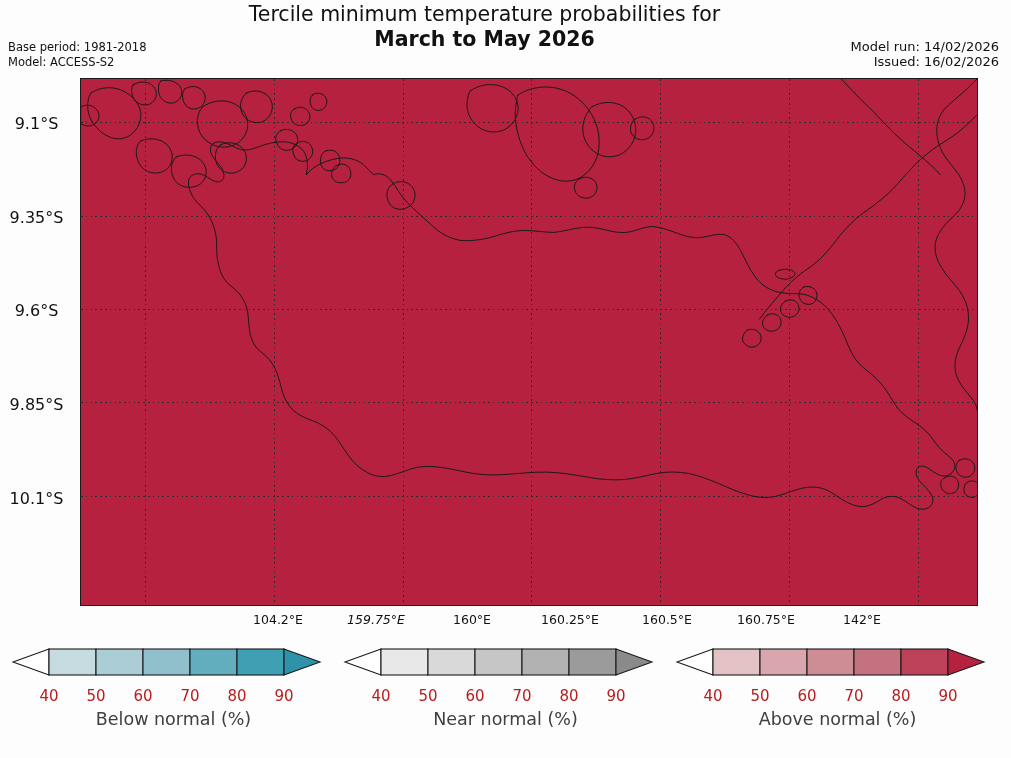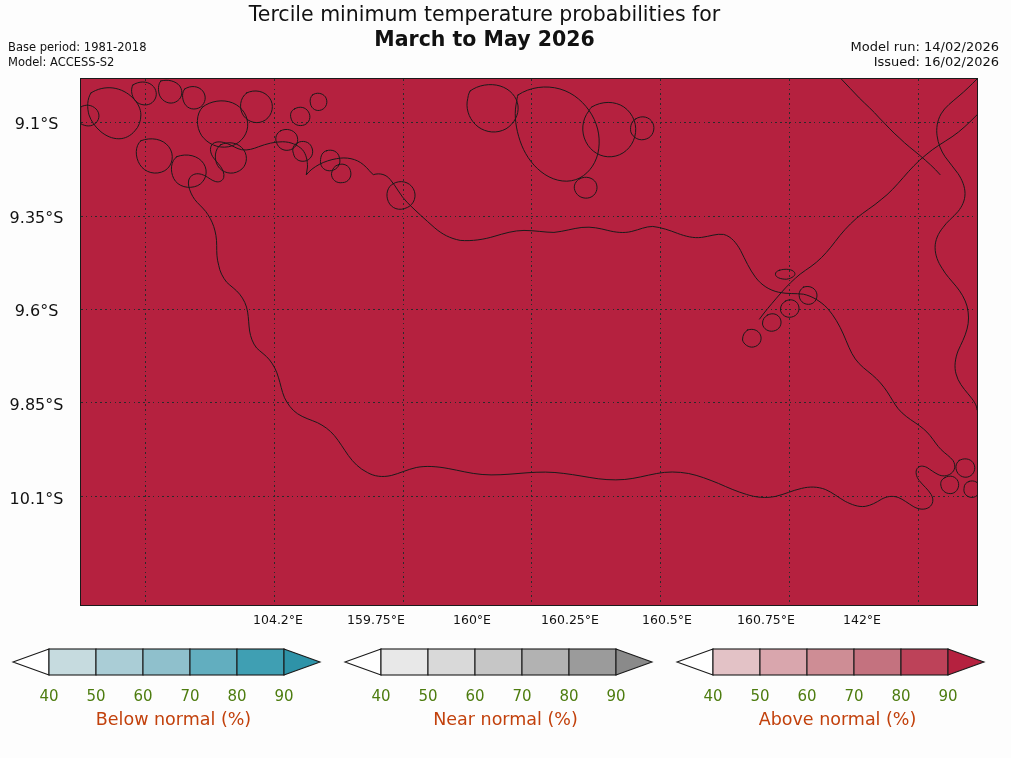--- a/index.html
+++ b/index.html
@@ -98,32 +98,32 @@
   .cbar-ticks {
     position: absolute;
     top: 42px;
     left: 0;
     width: 337px;
     height: 20px;
   }
   .cbar-tick {
     position: absolute;
     font-size: 15px;
-    color: #4d7c0f;
+    color: #b91c1c;
     transform: translateX(-50%);
     white-space: nowrap;
   }
   .cbar-title {
     position: absolute;
     top: 64px;
     left: 0;
     width: 337px;
     text-align: center;
     font-size: 17.5px;
-    color: #c2410c;
+    color: #404040;
     white-space: nowrap;
   }
 </style>
 </head>
 <body>
 
 <div id="title-block">
   <span>Tercile minimum temperature probabilities for</span>
   <span id="title-line2">March to May 2026</span>
 </div>
@@ -468,21 +468,21 @@
 </div>
 
 <div class="ytick-label-wrap" style="top:114px;">9.1°S</div>
 <div class="ytick-label-wrap" style="top:208px;">9.35°S</div>
 <div class="ytick-label-wrap" style="top:301px;">9.6°S</div>
 <div class="ytick-label-wrap" style="top:395px;">9.85°S</div>
 <div class="ytick-label-wrap" style="top:489px;">10.1°S</div>
 
 <div class="xtick-label-wrap" style="left:180px;margin-top:36px;">159.25°E</div>
 <div class="xtick-label-wrap" style="left:278px;">104.2°E</div>
-<div class="xtick-label-wrap" style="left:376px;">159.75°E</div>
+<div class="xtick-label-wrap" style="left:376px;font-style:italic;">159.75°E</div>
 <div class="xtick-label-wrap" style="left:472px;">160°E</div>
 <div class="xtick-label-wrap" style="left:570px;">160.25°E</div>
 <div class="xtick-label-wrap" style="left:667px;">160.5°E</div>
 <div class="xtick-label-wrap" style="left:766px;">160.75°E</div>
 <div class="xtick-label-wrap" style="left:862px;">142°E</div>
 
 <div class="cbar-group" id="cbar-below" style="left:5px;">
   <svg class="cbar-svg" width="337" height="42" viewBox="0 0 337 42">
     <g id="cb0-segs" stroke="#1a1a1a" stroke-width="1.1" stroke-linejoin="miter">
         <polygon points="8,17 44,4 44,30" fill="#ffffff"></polygon>

